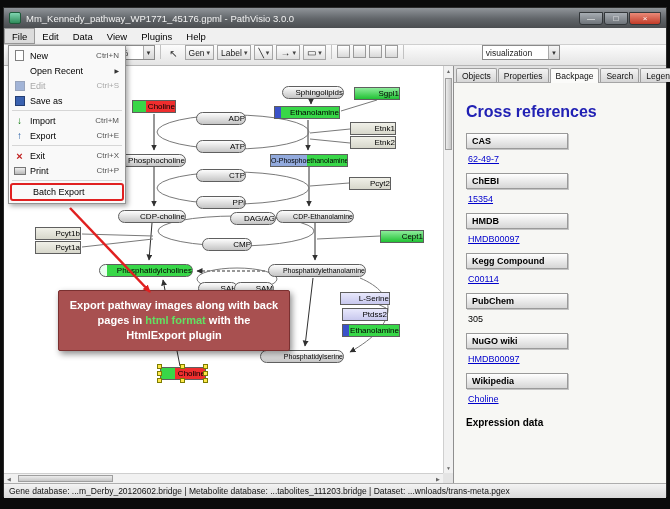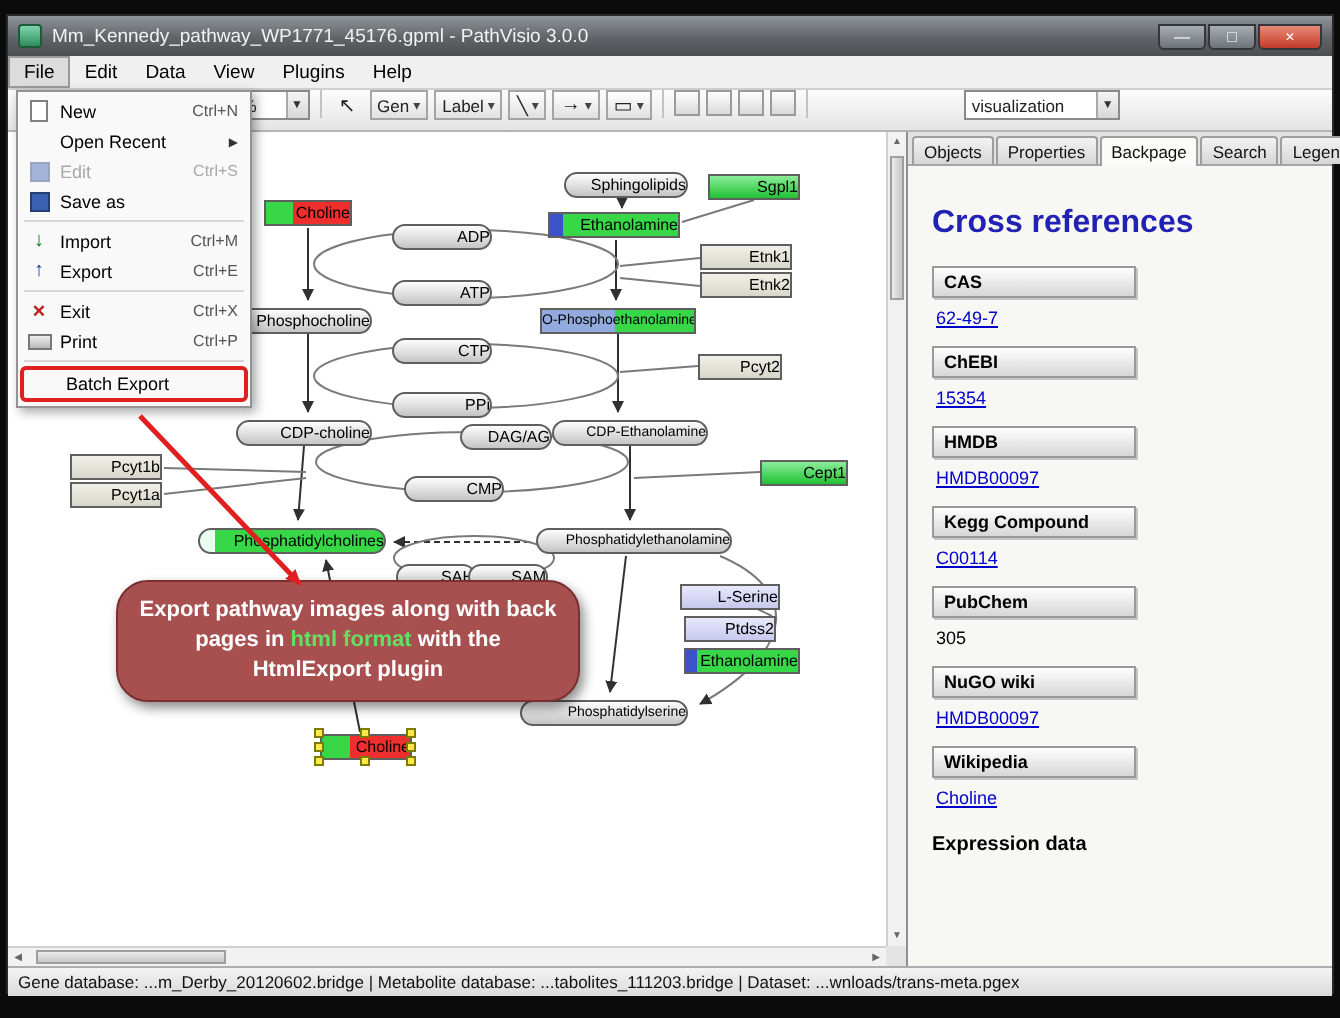--- a/index.html
+++ b/index.html
@@ -78,21 +78,21 @@
   .filemenu{position:absolute;left:4px;top:37px;width:118px;background:#f9f9f9;border:1px solid #939393;box-shadow:2px 2px 5px rgba(0,0,0,.35);z-index:50;padding:2px 0;font-size:9px;color:#000}
   .mi{display:flex;align-items:center;height:15px;padding:0 6px 0 4px;gap:4px}
   .mic{width:13px;display:flex;justify-content:center;flex:0 0 auto}
   .mis{margin-left:auto;color:#555;font-size:8px}
   .mi.disabled,.mi.disabled .mis{color:#a8a8a8}
   .msep{height:1px;background:#d6d6d6;margin:2px 3px}
   .mi.hl-red{border:2px solid #e02020;border-radius:3px;height:18px;margin:1px 1px 0}
   .sub{margin-left:auto;font-size:6px;color:#333}
   .sub::after{content:"▶"}
   
-  .callout{position:absolute;left:54px;top:282px;width:232px;z-index:40;background:#a85050;border:1px solid #7a3030;border-radius:16px;box-shadow:2px 3px 6px rgba(0,0,0,.45);color:#fff;font-weight:bold;font-size:11px;line-height:1.35;text-align:center;padding:7px 10px}
+  .callout{position:absolute;left:54px;top:282px;width:232px;z-index:40;background:#a85050;border:1px solid #7a3030;border-radius:2px;box-shadow:2px 3px 6px rgba(0,0,0,.45);color:#fff;font-weight:bold;font-size:11px;line-height:1.35;text-align:center;padding:7px 10px}
   .callout .hl{color:#63e063}
   .annot{position:absolute;left:0;top:0;z-index:60;pointer-events:none}
 </style>
 </head>
 <body>
 
 <div class="window">
 
   <div class="titlebar">
     <span class="appicon"></span>

